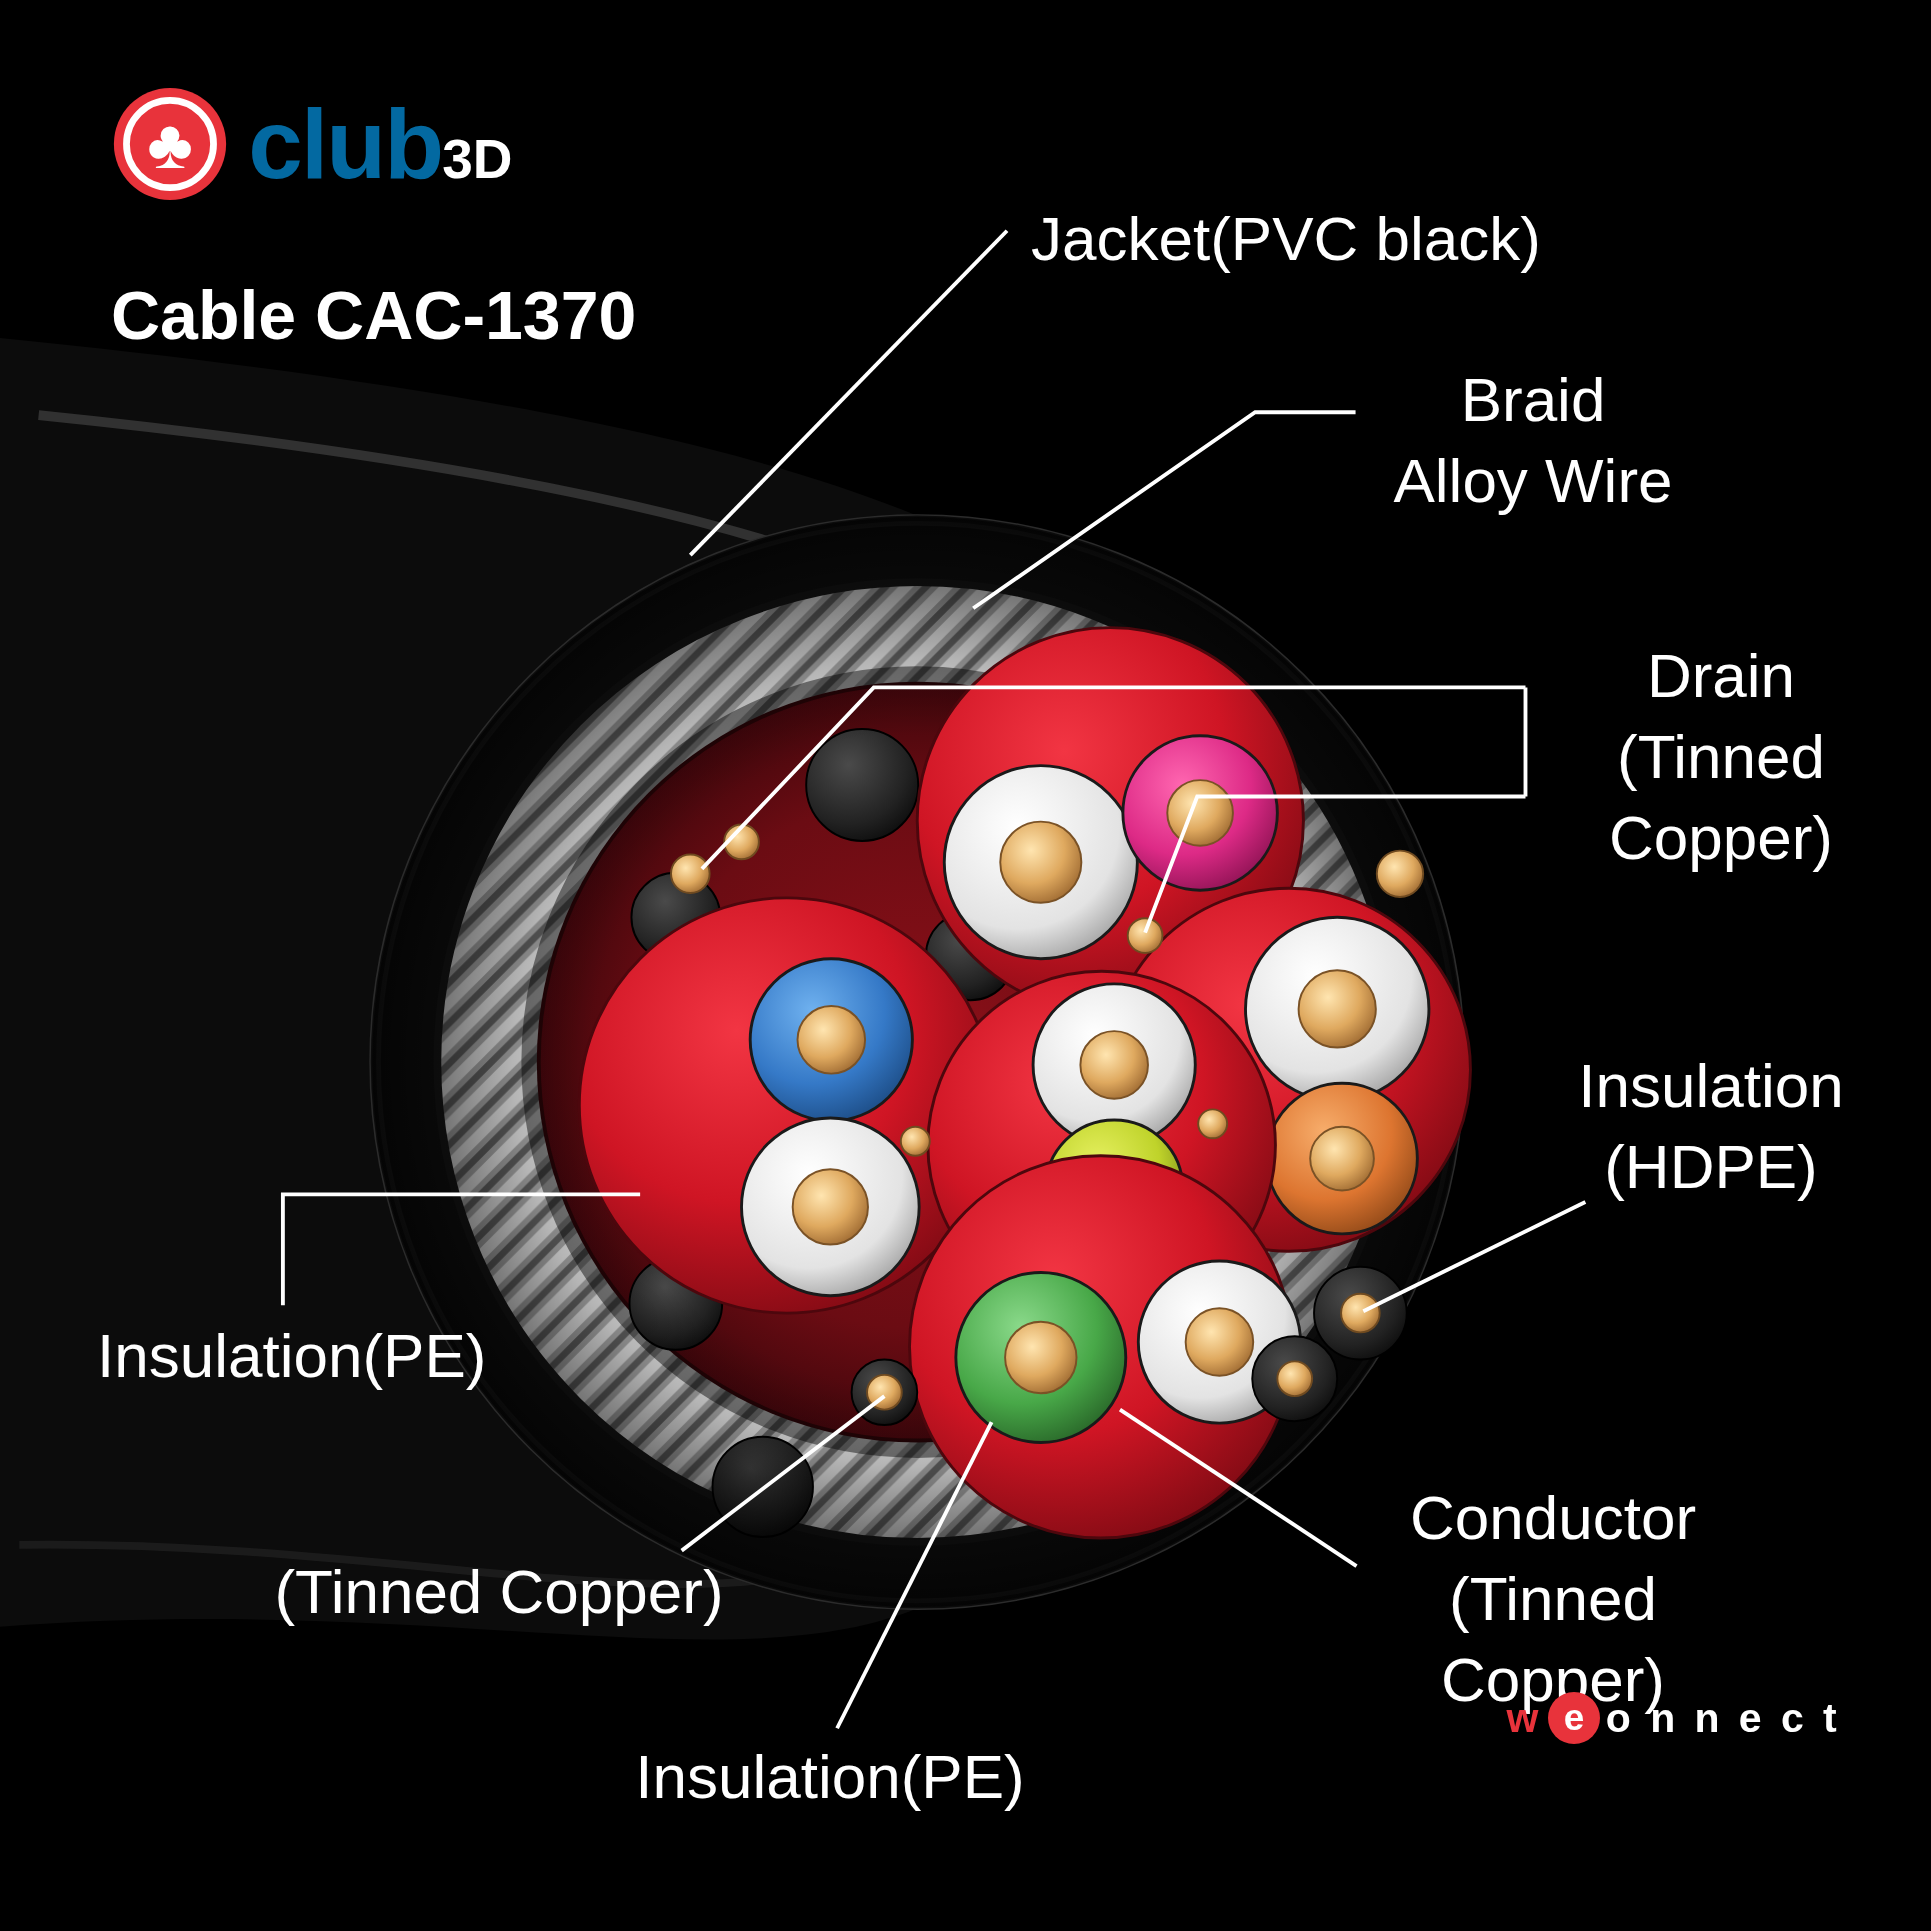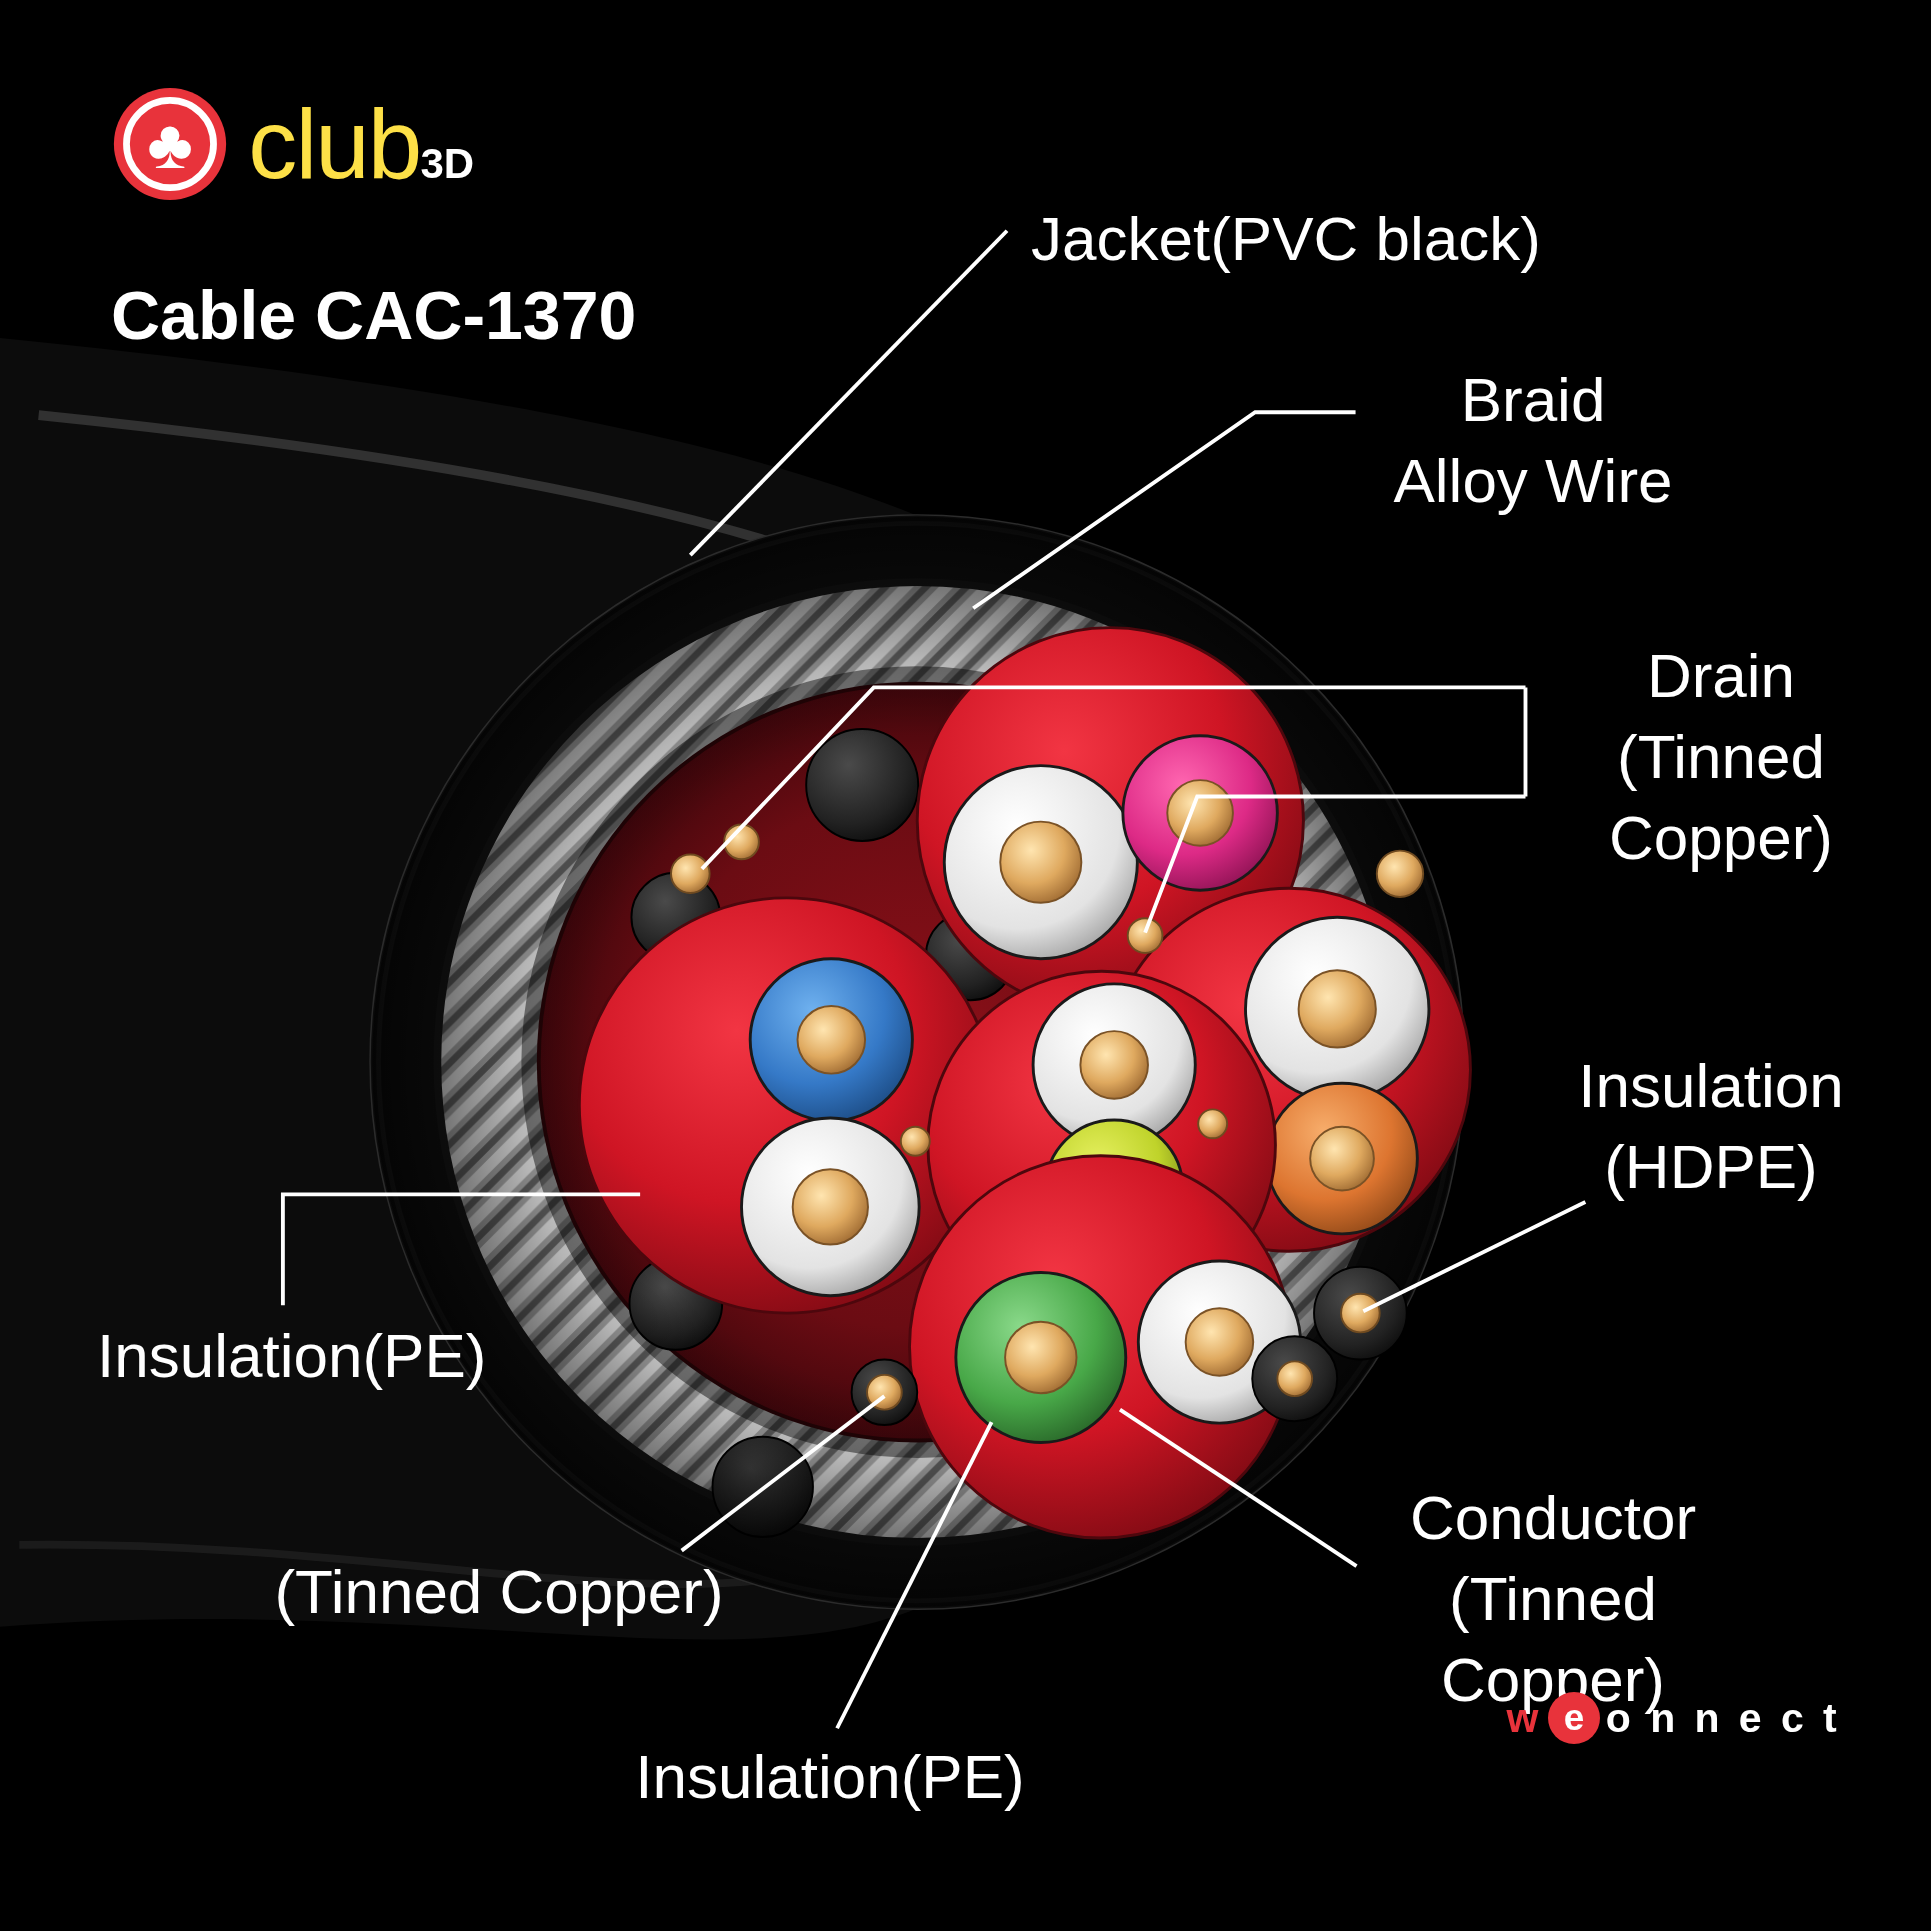--- a/index.html
+++ b/index.html
@@ -8,22 +8,22 @@
   body { font-family:"Liberation Sans","DejaVu Sans",sans-serif; color:#fff; position:relative; }
   .stage { position:absolute; left:0; top:0; width:1931px; height:1931px; }
   svg.cable { position:absolute; left:0; top:0; }
 
   .label { position:absolute; color:#fff; font-size:62px; font-weight:400;
            line-height:1.31; white-space:pre-line;text-align:center; }
   .label.center { transform:translateX(-50%); text-align:center; }
   .nowrap { white-space:nowrap; }
 
   .brand { position:absolute; left:111px; top:85px; display:flex; align-items:center; gap:19.3px; }
-  .brand-name { font-size:98px; font-weight:normal; color:#fde047; letter-spacing:-1.9px; }
-  .brand-sup { font-size:42px; font-weight:bold; color:#fff; align-self:flex-start; margin-top:1.9px; }
+  .brand-name { font-size:98px; font-weight:bold; color:#0369a1; letter-spacing:-1.9px; }
+  .brand-sup { font-size:55px; font-weight:bold; color:#fff; align-self:flex-start; margin-top:1.9px; }
   .product-title { position:absolute; left:111px; top:276px; font-size:68px; font-weight:bold; white-space:nowrap; }
 
   .lb-jacket    { left:1031px; top:198px; }
   .lb-braid     { left:1533px; top:359px; }
   .lb-drain     { left:1721px; top:635px; }
   .lb-hdpe      { left:1711px; top:1045px; }
   .lb-pe-left   { left:97px;  top:1315px; }
   .lb-tinned    { left:499px;  top:1551px; }
   .lb-conductor { left:1553px; top:1477px; }
   .lb-pe-bottom { left:830px;  top:1736px; }

